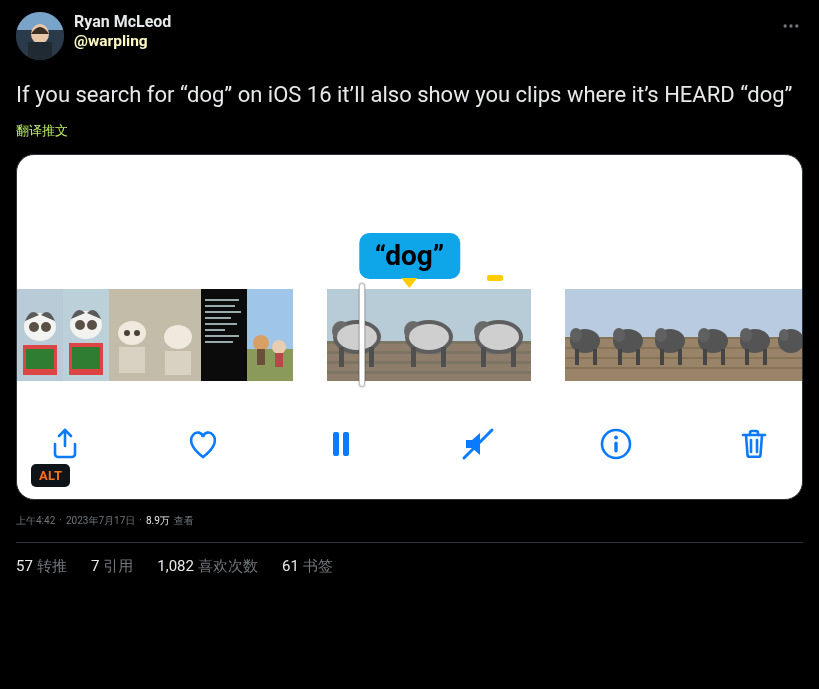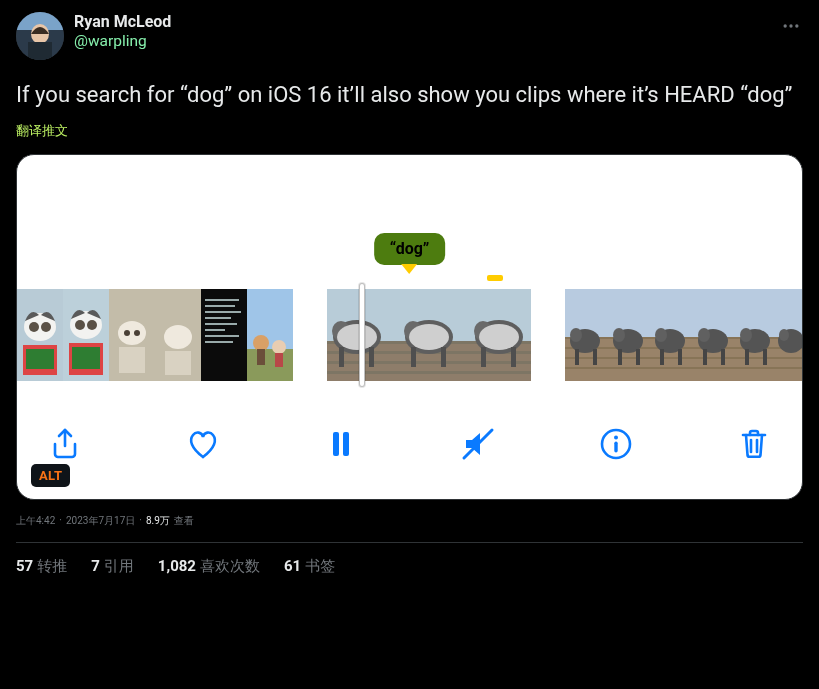--- a/index.html
+++ b/index.html
@@ -13,39 +13,39 @@
   }
   .tweet { display: flex; flex-direction: column; }
   .header { display: flex; align-items: flex-start; gap: 10px; }
   .avatar {
     width: 48px; height: 48px; border-radius: 50%;
     overflow: hidden; flex-shrink: 0; background: #333;
   }
   .avatar svg { width: 100%; height: 100%; display:block; }
   .userblock { display: flex; flex-direction: column; line-height: 1.25; }
   .display-name { font-weight: 700; font-size: 16px; color: #e7e9ea; }
-  .handle { color: #86efac; font-size: 15.5px; }
+  .handle { color: #fef9c3; font-size: 15.5px; font-weight: bold; }
   .more { margin-left: auto; color: #71767b; padding: 4px 2px 0 0; }
   .more svg { width: 20px; height: 20px; }
   .body-text {
     margin-top: 20px; font-size: 22px; line-height: 1.35;
     color: #e7e9ea; font-weight: 400;
   }
   .translate {
     margin-top: 12px; color: #bef264; font-size: 13px;
   }
   .media-card {
     margin-top: 14px; background: #fff; border-radius: 18px;
     height: 346px; position: relative; overflow: hidden;
     border: 1px solid #2f3336;
   }
   .bubble {
     position: absolute; left: 50%; top: 78px; transform: translateX(-50%);
-    background: #4d7c0f; color: #000; font-weight: 700;
-    font-size: 16px; padding: 6px 16px 7px; border-radius: 10px;
+    background: #0ea5e9; color: #000; font-weight: 700;
+    font-size: 28px; padding: 6px 16px 7px; border-radius: 10px;
   }
   .bubble::after {
     content: ""; position: absolute; bottom: -9px; left: 50%;
     transform: translateX(-50%);
     border-left: 8px solid transparent; border-right: 8px solid transparent;
     border-top: 10px solid #ffcc00;
   }
   .playhead-mark {
     position: absolute; top: 120px; left: 470px;
     width: 16px; height: 6px; background: #ffcc00; border-radius: 2px;
@@ -78,21 +78,21 @@
     margin-top: 14px; color: #71767b; font-size: 10px;
     display: flex; align-items: baseline; gap: 0;
   }
   .meta .dot { margin: 0 4px; }
   .meta .views-num { color: #e7e9ea; font-weight: 400; margin-right: 4px; }
   .divider { height: 1px; background: #2f3336; margin-top: 14px; }
   .stats {
     margin-top: 14px; display: flex; gap: 24px;
     color: #71767b; font-size: 15px;
   }
-  .stats .num { color: #e7e9ea; font-weight: 700; margin-right: 4px; }
+  .stats .num { color: #e7e9ea; font-weight: 400; margin-right: 4px; }
 </style>
 </head>
 <body>
 
 <div class="tweet">
 
   <div class="header">
     <div class="avatar">
       <svg viewBox="0 0 48 48">
         <rect width="48" height="48" fill="#2b3a4a"></rect>

